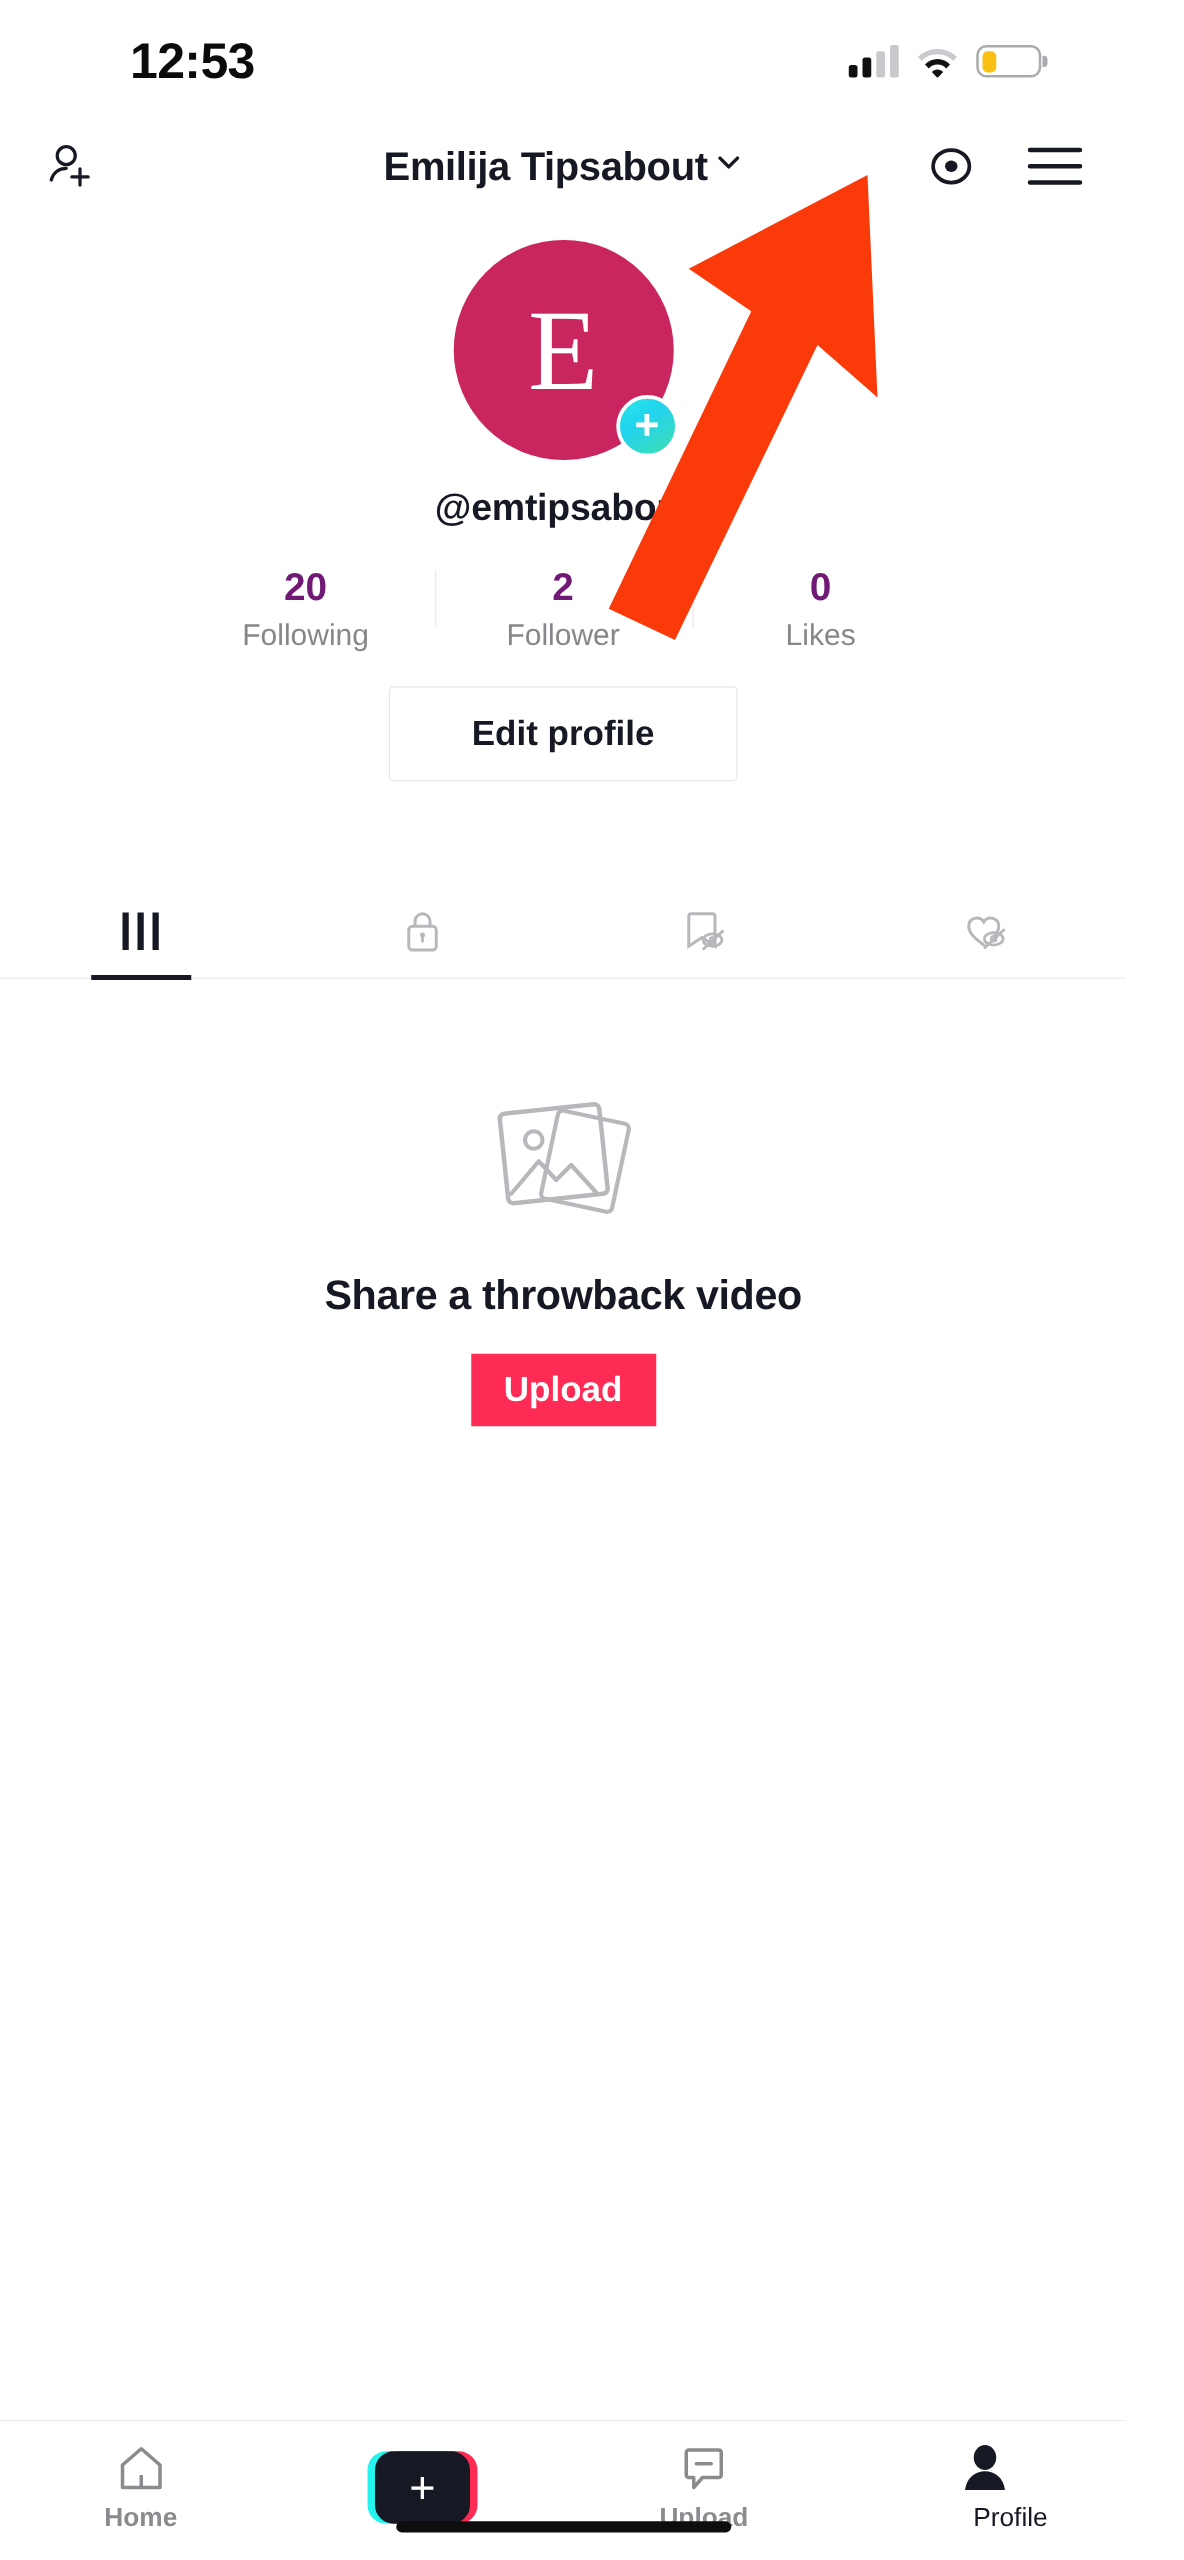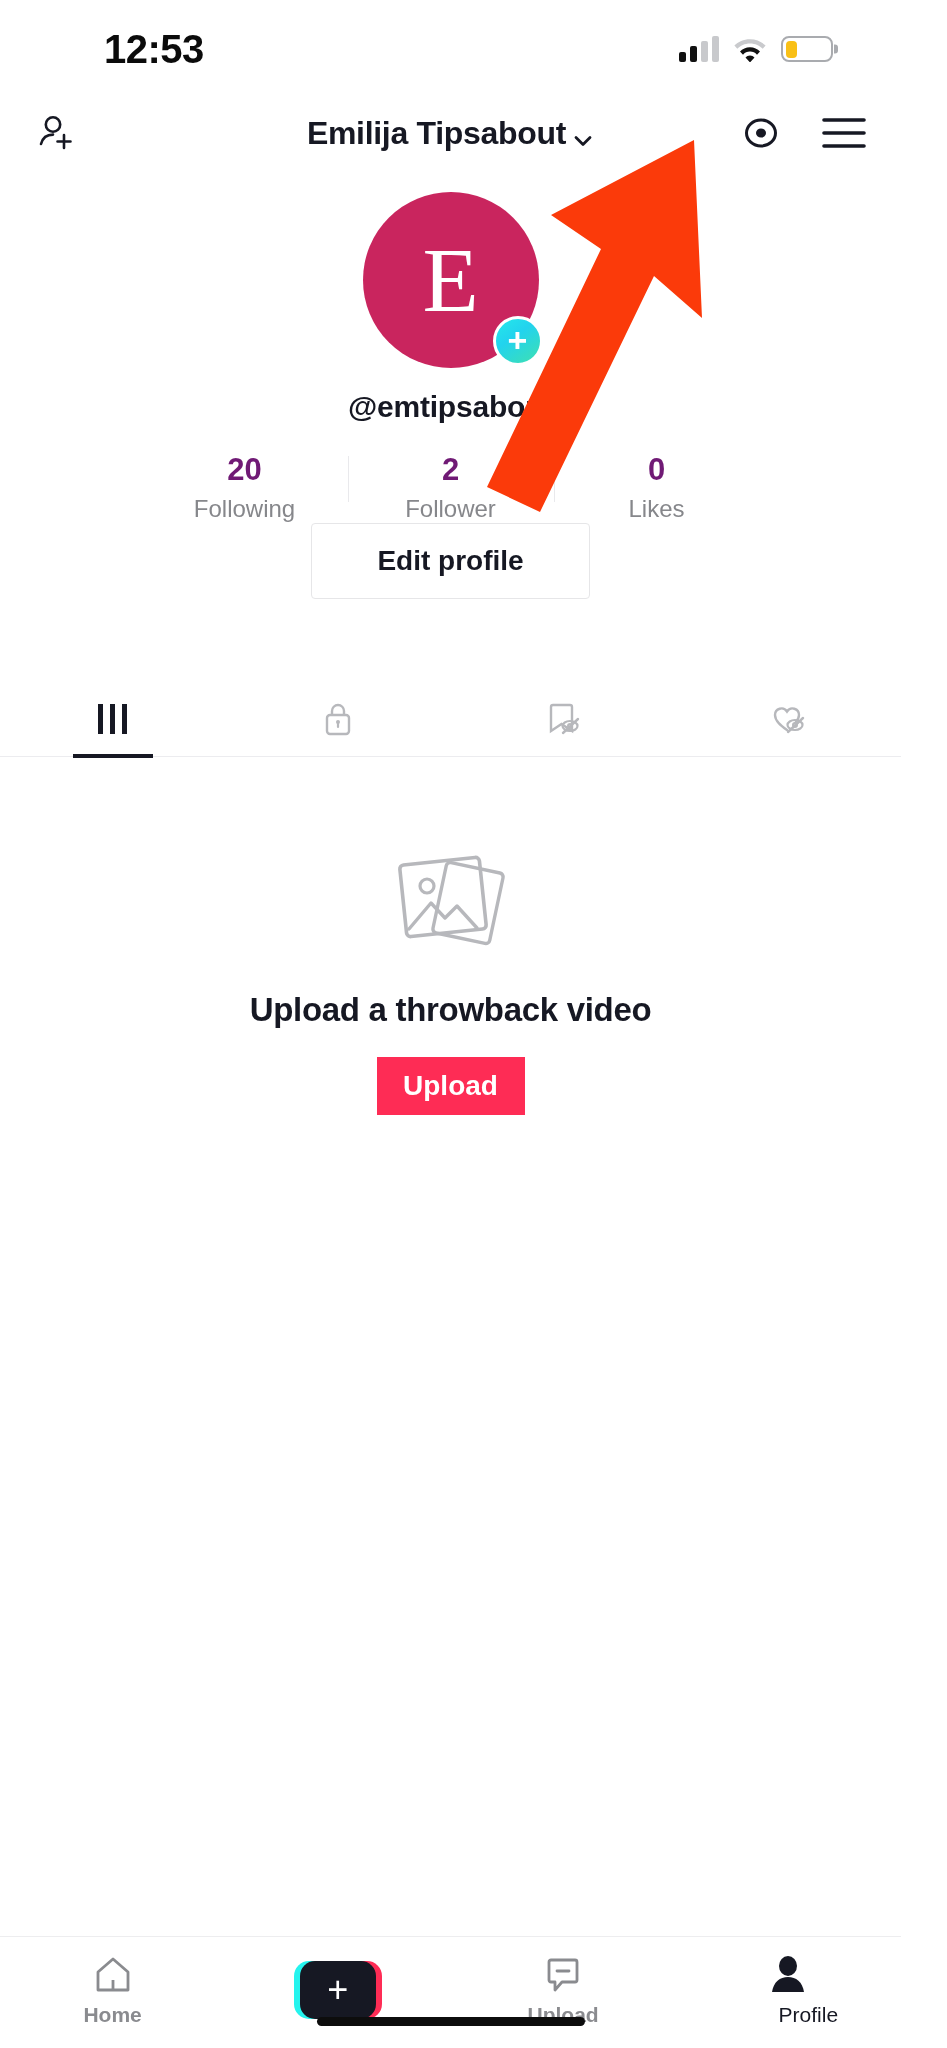--- a/index.html
+++ b/index.html
@@ -104,21 +104,21 @@
   .header-left, .header-right {
     display: flex;
     align-items: center;
     flex: 0 0 auto;
   }
   .header-right { gap: 38px; margin-left: auto; }
   .header-title-wrap {
     position: absolute;
     left: 0; right: 0;
     display: flex;
-    align-items: flex-end;
+    align-items: flex-start;
     justify-content: center;
     gap: 6px;
     pointer-events: none;
   }
   .header-title {
     font-size: 32px;
     font-weight: 700;
     color: #161823;
     letter-spacing: -0.3px;
   }
@@ -212,20 +212,21 @@
     font-weight: 700;
     color: #701a75;
   }
   .stat-label {
     margin-top: 7px;
     font-size: 24px;
     color: #86878b;
   }
 
   .edit-profile {
+    margin-top: 26px;
     width: 279px;
     height: 76px;
     border: 1.6px solid #e6e6e8;
     background: #ffffff;
     border-radius: 4px;
     font-size: 28px;
     font-weight: 700;
     color: #161823;
     font-family: "Liberation Sans", sans-serif;
     cursor: pointer;
@@ -486,21 +487,21 @@
     </div>
   </div>
 
   <div class="empty">
     <svg width="128" height="112" viewBox="0 0 128 112">
       <rect x="52" y="22" width="58" height="72" rx="4" transform="rotate(12 81 58)" fill="none" stroke="#b7b8bc" stroke-width="3.4"></rect>
       <rect x="16" y="16" width="80" height="72" rx="4" transform="rotate(-6 56 52)" fill="none" stroke="#b7b8bc" stroke-width="3.6"></rect>
       <circle cx="40" cy="41" r="7" fill="none" stroke="#b7b8bc" stroke-width="3.2"></circle>
       <path d="M22 84l22-26 14 15 12-12 20 22" fill="none" stroke="#b7b8bc" stroke-width="3.4" stroke-linecap="round" stroke-linejoin="round"></path>
     </svg>
-    <div class="empty-title">Upload a throwback video</div>
+    <div class="empty-title">Share a throwback video</div>
     <button class="upload-btn">Upload</button>
   </div>
 
   <div class="bottom-nav">
     <div class="nav-item">
       <svg width="48" height="44" viewBox="0 0 48 44">
         <path d="M9 20L24 7l15 13v18H9V20z" fill="none" stroke="#8a8b8f" stroke-width="2.8" stroke-linejoin="round"></path>
         <path d="M24 38V28" stroke="#8a8b8f" stroke-width="2.8"></path>
       </svg>
       <span class="nav-label">Home</span>

